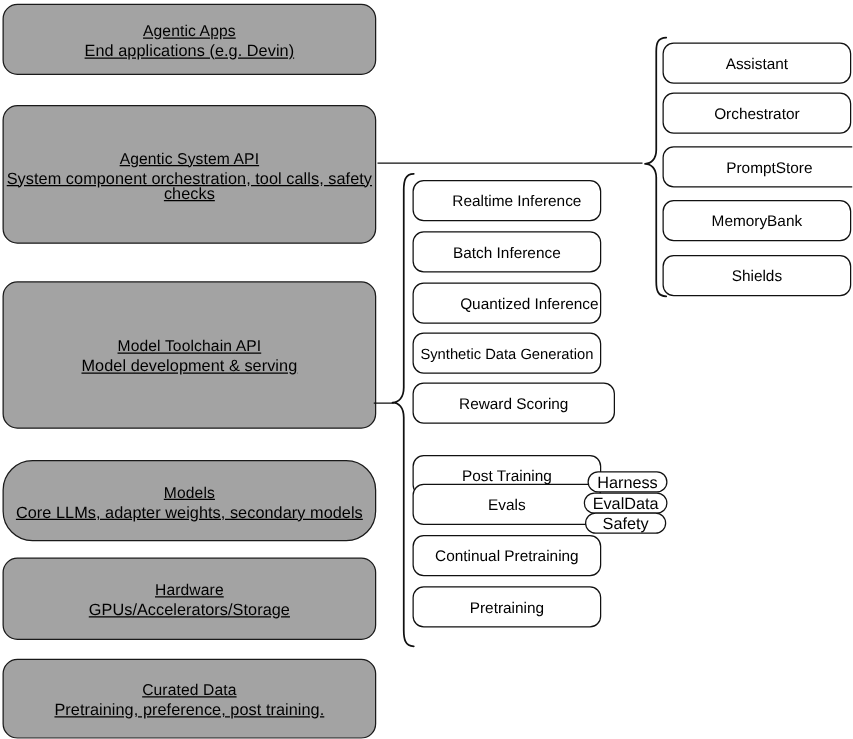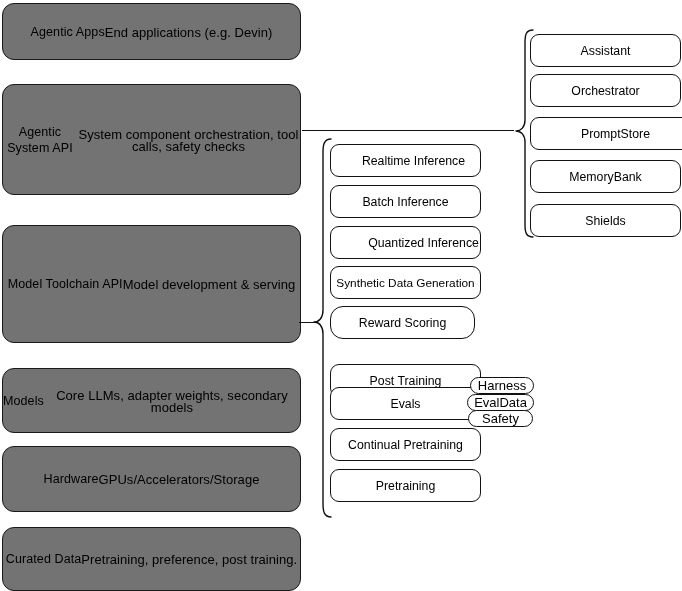--- a/index.html
+++ b/index.html
@@ -16,25 +16,27 @@
     width: 682px;
     height: 591px;
     background: #ffffff;
     overflow: hidden;
   }
   .box {
     position: absolute;
     box-sizing: border-box;
     border: 1px solid #1a1a1a;
     border-radius: 12px;
-    background: #737373;
+    background: #a3a3a3;
     display: flex;
+    flex-direction: column;
     align-items: center;
     justify-content: center;
     text-align: center;
+    text-decoration: underline;
   }
   .layer-title {
     font-size: 12.5px;
     line-height: 16px;
     color: #000;
     letter-spacing: 0.1px;
   }
   .layer-sub {
     font-size: 13px;
     line-height: 12px;
@@ -92,21 +94,21 @@
   <div class="box" style="left:2px; top:84px; width:299px; height:111px;">
     <div class="layer-title">Agentic System API</div>
     <div class="layer-sub">System component orchestration, tool calls, safety checks</div>
   </div>
 
   <div class="box" style="left:2px; top:225px; width:299px; height:118px;">
     <div class="layer-title">Model Toolchain API</div>
     <div class="layer-sub">Model development &amp; serving</div>
   </div>
 
-  <div class="box" style="left:2px; top:368px; width:299px; height:65px;">
+  <div class="box" style="left:2px; top:368px; width:299px; height:65px;border-radius:24px;">
     <div class="layer-title">Models</div>
     <div class="layer-sub">Core LLMs, adapter weights, secondary models</div>
   </div>
 
   <div class="box" style="left:2px; top:446px; width:299px; height:66px;">
     <div class="layer-title">Hardware</div>
     <div class="layer-sub">GPUs/Accelerators/Storage</div>
   </div>
 
   <div class="box" style="left:2px; top:527px; width:299px; height:64px;">
@@ -127,21 +129,21 @@
   <div class="brace" style="left:508px; top:28px; width:26px; height:212px;">
     <svg width="26" height="212" viewBox="0 0 26 212" fill="none" xmlns="http://www.w3.org/2000/svg">
       <path d="M25 2 C18 2 17 7 17 13 L17 92 C17 99 13 103 8 103 C13 103 17 107 17 114 L17 197 C17 204 18 209 25 209" stroke="#111111" stroke-width="1.4" fill="none" stroke-linecap="round" stroke-linejoin="round"></path>
     </svg>
   </div>
 
   <div class="svc-box" style="left:330px; top:144px; width:151px; height:33px;padding-left:16px;">Realtime Inference</div>
   <div class="svc-box" style="left:330px; top:185px; width:151px; height:33px;">Batch Inference</div>
   <div class="svc-box" style="left:330px; top:226px; width:151px; height:33px;padding-left:36px;">Quantized Inference</div>
   <div class="svc-box" style="left:330px; top:266px; width:151px; height:33px; font-size:11.8px;">Synthetic Data Generation</div>
-  <div class="svc-box" style="left:330px; top:306px; width:145px; height:33px;border-radius:13px;">Reward Scoring</div>
+  <div class="svc-box" style="left:330px; top:306px; width:162px; height:33px;">Reward Scoring</div>
   <div class="svc-box" style="left:330px; top:364px; width:151px; height:33px;">Post Training</div>
   <div class="svc-box" style="left:330px; top:387px; width:151px; height:33px;">Evals</div>
   <div class="svc-box" style="left:330px; top:469px; width:151px; height:33px;">Pretraining</div>
   <div class="svc-box" style="left:330px; top:428px; width:151px; height:33px;">Continual Pretraining</div>
 
   <div class="pill" style="left:470px; top:377px; width:64px; height:17px;">Harness</div>
   <div class="pill" style="left:467px; top:394px; width:67px; height:17px;">EvalData</div>
   <div class="pill" style="left:468px; top:410px; width:65px; height:17px;">Safety</div>
 
   <div class="svc-box" style="left:530px; top:34px; width:151px; height:33px;">Assistant</div>

